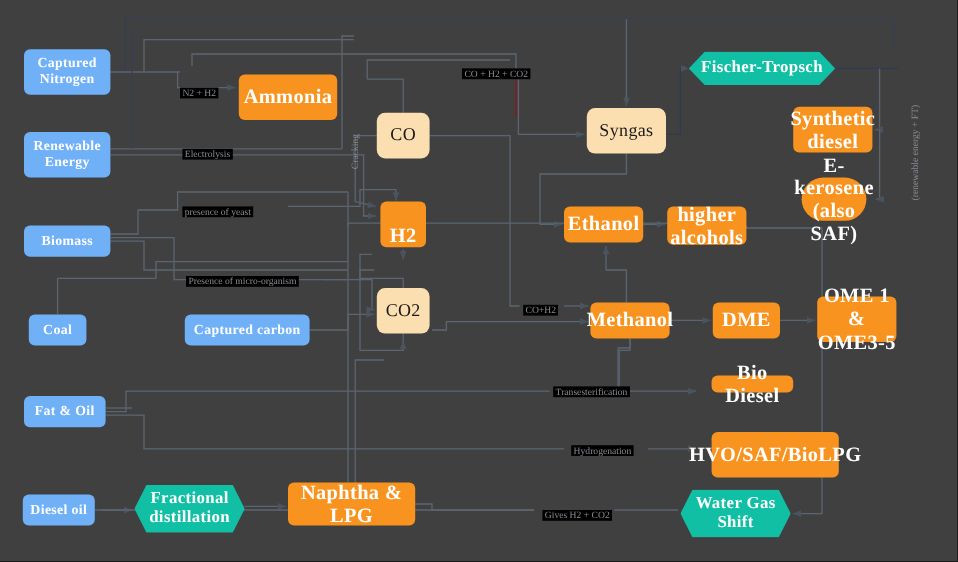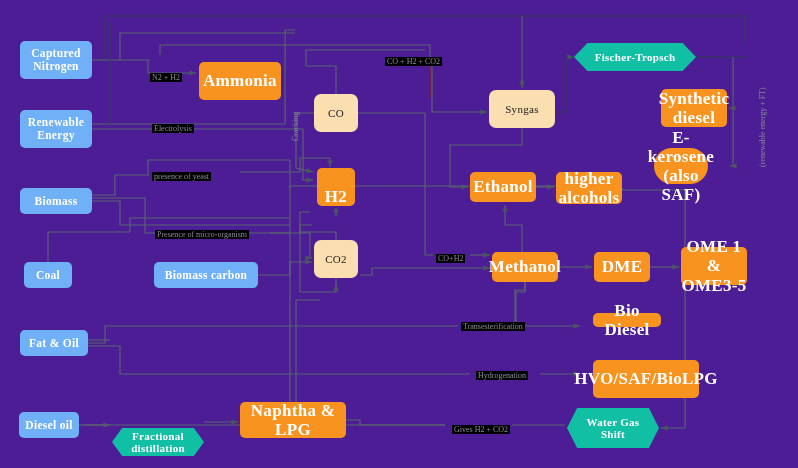--- a/index.html
+++ b/index.html
@@ -1,29 +1,29 @@
 <!DOCTYPE html>
 <html><head>
 <meta charset="utf-8">
 <style>
   html,body{margin:0;padding:0;background:#000;}
   #stage{
-    position:relative;width:798px;height:468px;background:#4c1d95;
+    position:relative;width:798px;height:468px;background:#404040;
     font-family:"Liberation Serif", serif;overflow:hidden;text-decoration:underline;
   }
   #wires{position:absolute;left:0;top:0;width:798px;height:468px;}
   .node{
     position:absolute;display:flex;align-items:center;justify-content:center;
     text-align:center;line-height:1.12;box-sizing:border-box;
     font-weight:bold;letter-spacing:.3px;
   }
   .n-blue{background:#6fb0f6;color:#ffffff;border-radius:5px;font-size:11.5px;}
   .n-orange{background:#f7931e;color:#ffffff;border-radius:5px;font-size:17px;}
-  .n-cream{background:#fbdfb0;color:#1a1a1a;border-radius:7px;font-size:11px;font-weight:normal;}
-  .n-hex{color:#ffffff;font-size:11px;background:#10bfa4;
+  .n-cream{background:#fbdfb0;color:#1a1a1a;border-radius:7px;font-size:15px;font-weight:normal;}
+  .n-hex{color:#ffffff;font-size:14px;background:#10bfa4;
          clip-path:polygon(11% 0%,89% 0%,100% 50%,89% 100%,11% 100%,0% 50%);}
   .elabel{
     position:absolute;color:#888d93;font-size:8px;font-family:"Liberation Serif", serif;
     background:#000;padding:0 2px;white-space:nowrap;
   }
   .vlabel{
     position:absolute;color:#888d93;font-size:8px;white-space:nowrap;
     transform:rotate(-90deg);transform-origin:left top;
   }
 </style>
@@ -149,21 +149,21 @@
       <div class="node n-blue" style="left: 24px; top: 262px; width: 48px; height: 26px; text-align: center;">
         <span>Coal</span>
       </div>
       <div class="node n-blue" style="left: 20px; top: 330px; width: 68px; height: 26px;">
         <span>Fat &amp; Oil</span>
       </div>
       <div class="node n-blue" style="left: 19px; top: 412px; width: 60px; height: 26px;">
         <span>Diesel oil</span>
       </div>
       <div class="node n-blue" style="left: 154px; top: 262px; width: 104px; height: 26px;">
-        <span>Biomass carbon</span>
+        <span>Captured carbon</span>
       </div>
       <div class="node n-orange" style="left: 199px; top: 62px; width: 82px; height: 38px;">
         <span>Ammonia</span>
       </div>
       <div class="node n-cream" style="left: 314px; top: 94px; width: 44px; height: 38px;">
         <span>CO</span>
       </div>
       <div class="node n-orange" style="left: 317px; top: 168px; width: 38px; height: 38px; align-items: flex-end;">
         <span>H2</span>
       </div>
@@ -184,39 +184,39 @@
       </div>
       <div class="node n-orange" style="left: 594px; top: 252px; width: 56px; height: 30px;">
         <span>DME</span>
       </div>
       <div class="node n-orange" style="left: 681px; top: 247px; width: 66px; height: 38px;">
         <span>OME 1 &amp;<br>OME3-5</span>
       </div>
       <div class="node n-orange" style="left: 661px; top: 89px; width: 66px; height: 38px;">
         <span>Synthetic<br>diesel</span>
       </div>
-      <div class="node n-orange" style="left: 654px; top: 148px; width: 54px; height: 36px; border-radius: 18px;">
+      <div class="node n-orange" style="left: 668px; top: 148px; width: 54px; height: 36px; border-radius: 18px;">
         <span>E-kerosene<br>(also SAF)</span>
       </div>
       <div class="node n-orange" style="left: 593px; top: 313px; width: 68px; height: 14px;">
         <span>Bio Diesel</span>
       </div>
       <div class="node n-orange" style="left: 593px; top: 360px; width: 106px; height: 38px;">
         <span>HVO/SAF/BioLPG</span>
       </div>
       <div class="node n-orange" style="left: 240px; top: 402px; width: 106px; height: 36px;">
         <span>Naphtha &amp; LPG</span>
       </div>
       <div class="node n-hex" style="left: 574px; top: 43px; width: 122px; height: 28px;">
         <span>Fischer-Tropsch</span>
       </div>
       <div class="node n-hex" style="left: 567px; top: 408px; width: 92px; height: 40px;">
         <span>Water Gas<br>Shift</span>
       </div>
-      <div class="node n-hex" style="left: 112px; top: 428px; width: 92px; height: 28px;">
+      <div class="node n-hex" style="left: 112px; top: 404px; width: 92px; height: 40px;">
         <span>Fractional<br>distillation</span>
       </div>
     </div>
 
   <div id="labels">
       <div class="elabel" style="left: 150px; top: 73px;">N2 + H2</div>
       <div class="elabel" style="left: 385px; top: 57px;">CO + H2 + CO2</div>
       <div class="elabel" style="left: 152px; top: 124px;">Electrolysis</div>
       <div class="elabel" style="left: 152px; top: 172px; text-align: right;">presence of yeast</div>
       <div class="elabel" style="left: 155px; top: 230px;">Presence of micro-organism</div>

